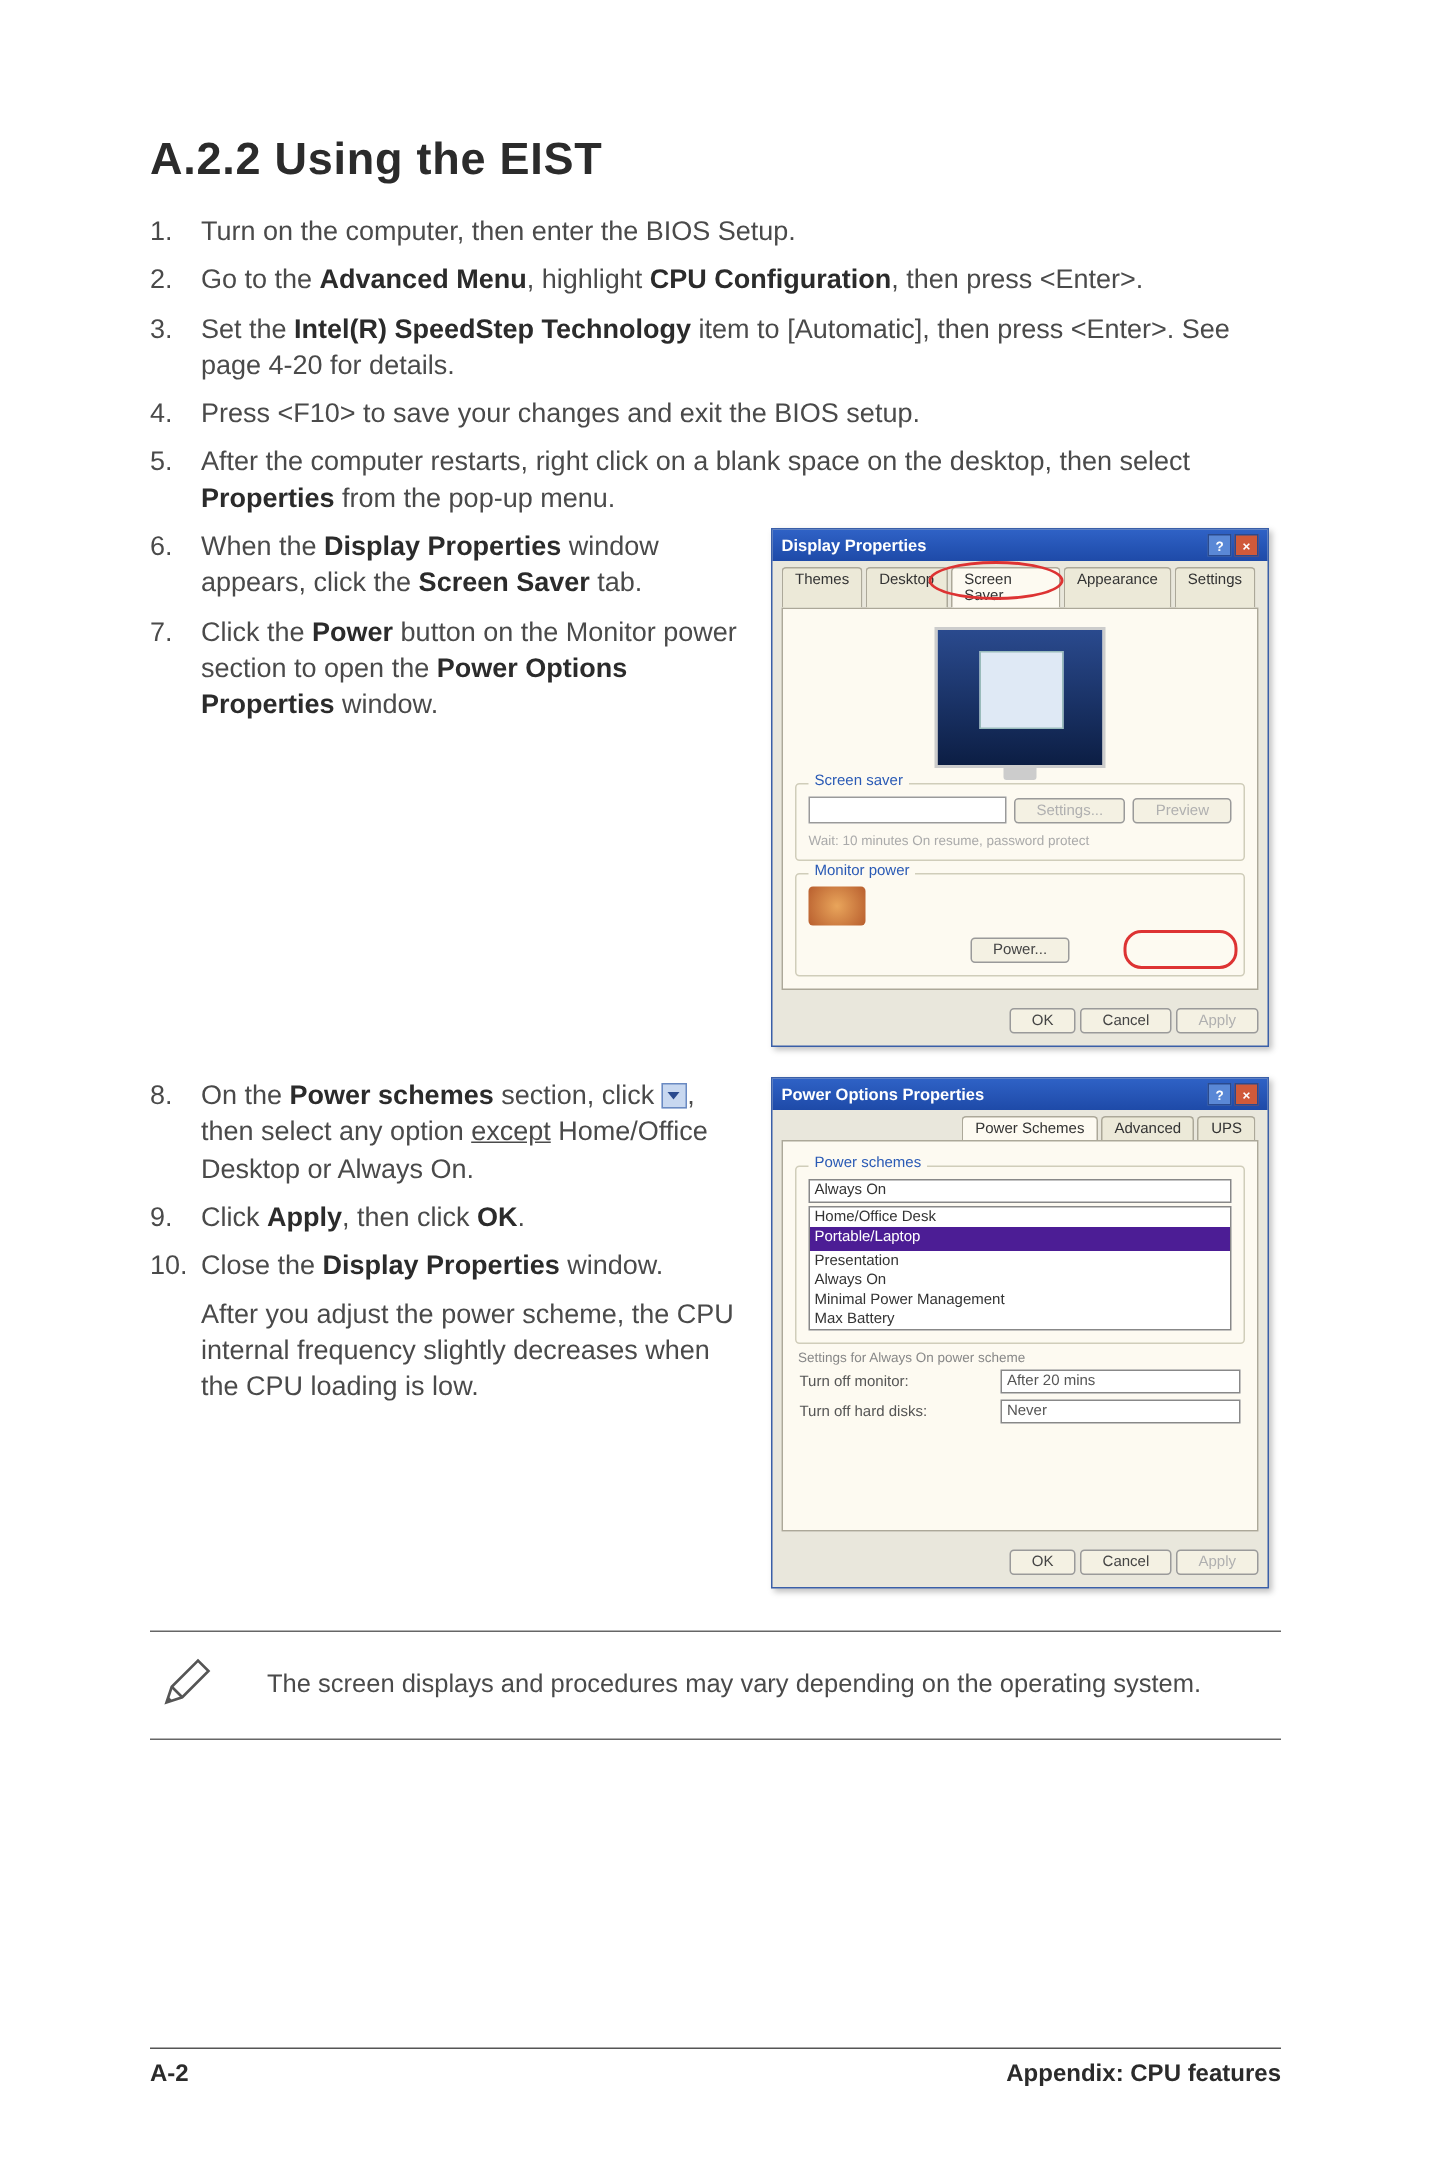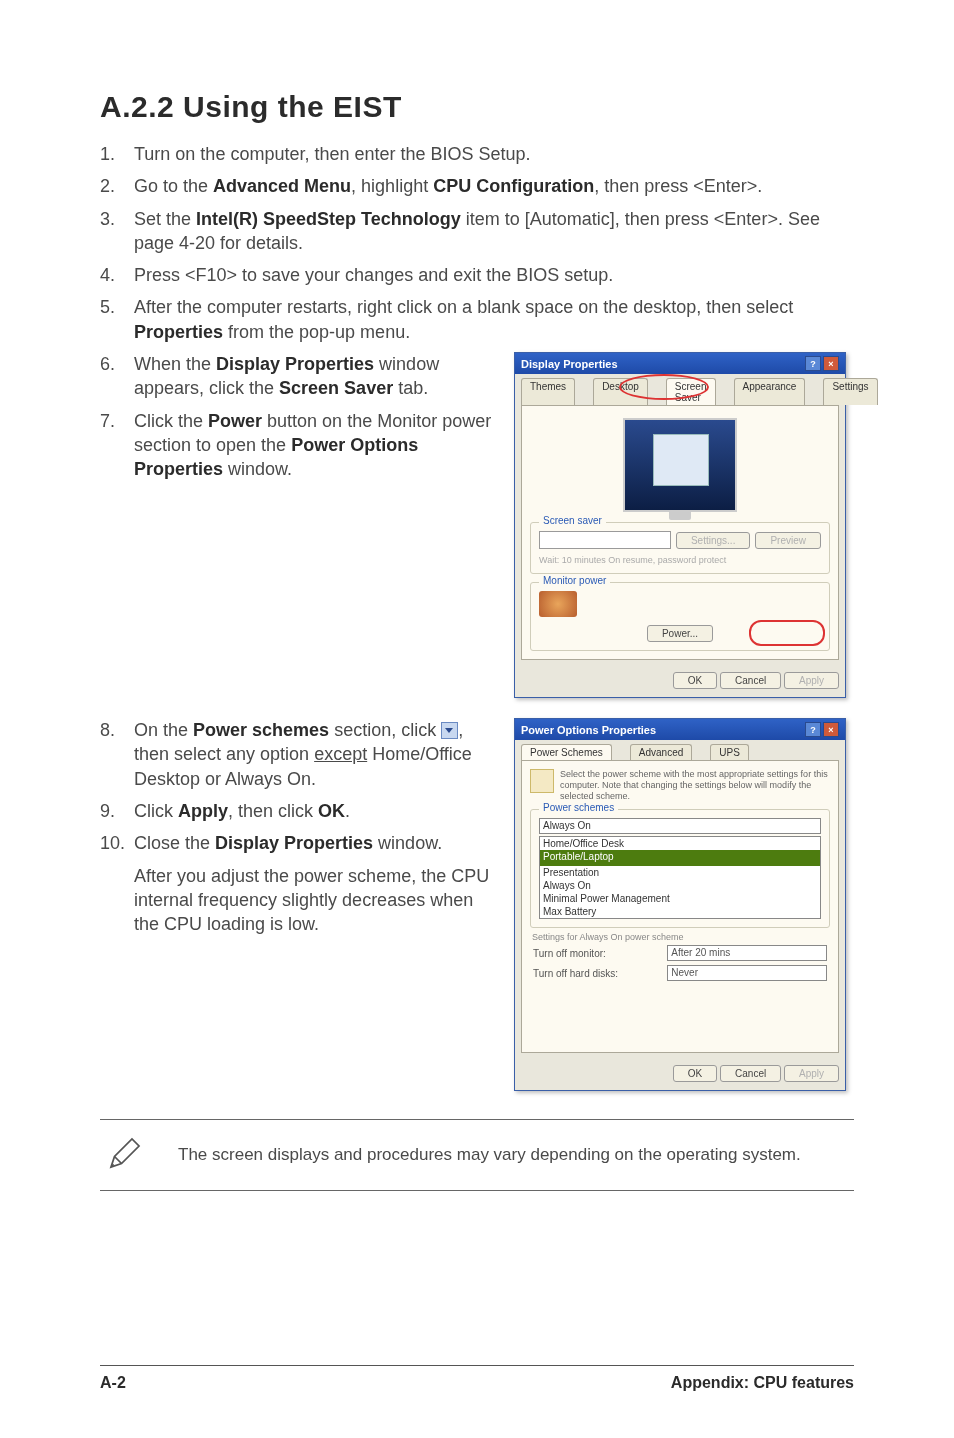--- a/index.html
+++ b/index.html
@@ -84,23 +84,24 @@
     font-size: 11px;
   }
   .titlebar .ctrls { display:flex; gap:2px; }
   .titlebar .ctrl {
     width:14px; height:13px; background:#5a88d6; border:1px solid #2a4a8e;
     display:flex; align-items:center; justify-content:center; font-size:9px; color:#fff;
   }
   .titlebar .ctrl.close { background:#d05a3a; }
   .tabs {
     display:flex;
-    gap:16px;
+    gap:0;
     padding: 4px 6px 0 6px;
     font-size:10px;
+    justify-content:flex-end;
   }
   .tab {
     padding:2px 8px;
     background:#ece9d8;
     border:1px solid #aca899;
     border-bottom:none;
     border-radius:3px 3px 0 0;
     margin-right:2px;
   }
   .tab.active { background:#fdfaf1; }
@@ -202,21 +203,21 @@
     height:0; border-top:1px solid #555;
   }
   .pwr-table {
     width:100%; font-size:10px; color:#555;
   }
   .pwr-combo {
     width:100%; height:16px; background:#fff; border:1px solid #888;
     font-size:10px; padding:1px 3px; box-sizing:border-box;
   }
   .pwr-combo.sel {
-    background:#4d7c0f; color:#fff;
+    background:#4c1d95; color:#fff;
   }
   svg.pencil { width:42px; height:42px; }
   .dd-arrow{
     display:inline-block; width:15px; height:15px;
     background:#c8d8f0;
     border:1px solid #6a8ac2;
     vertical-align:-3px;
     position:relative;
   }
   .dd-arrow::after{
@@ -364,24 +365,20 @@
             <span class="ctrl">?</span>
             <span class="ctrl close">×</span>
           </span>
         </div>
         <div class="tabs">
           <span class="tab active">Power Schemes</span>
           <span class="tab">Advanced</span>
           <span class="tab">UPS</span>
         </div>
         <div class="panel">
-          <div style="display:flex; gap:6px; font-size:9px; color:#666; line-height:1.2;">
-            <span style="width:22px;height:22px;background:#f4e9c4;border:1px solid #cdb96a;flex:0 0 22px;"></span>
-            <span>Select the power scheme with the most appropriate settings for this computer. Note that changing the settings below will modify the selected scheme.</span>
-          </div>
           <div class="fieldset">
             <span class="legend">Power schemes</span>
             <div class="pwr-combo">Always On</div>
             <div style="border:1px solid #888; margin-top:2px; background:#fff;">
               <div style="padding:1px 3px;">Home/Office Desk</div>
               <div class="pwr-combo sel" style="border:none;">Portable/Laptop</div>
               <div style="padding:1px 3px;">Presentation</div>
               <div style="padding:1px 3px;">Always On</div>
               <div style="padding:1px 3px;">Minimal Power Management</div>
               <div style="padding:1px 3px;">Max Battery</div>

